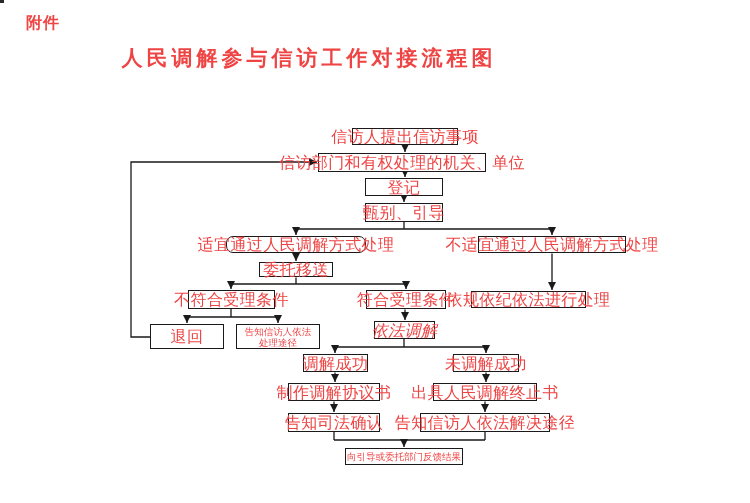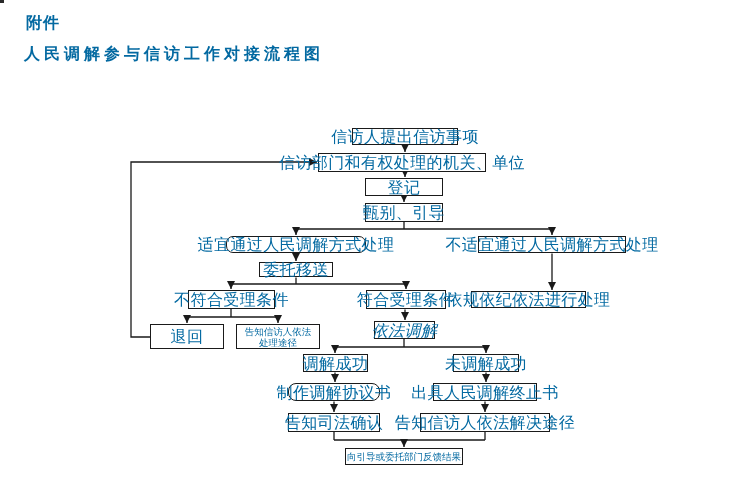--- a/index.html
+++ b/index.html
@@ -3,35 +3,35 @@
 <meta charset="utf-8">
 <style>
   html, body { margin: 0; padding: 0; background: #ffffff; }
   .canvas {
     position: relative;
     width: 750px;
     height: 503px;
     background: #ffffff;
     overflow: hidden;
     font-family: "DejaVu Serif", "Liberation Serif", serif;
-    color: #0369a1;
+    color: #ef4444;
   }
   .corner-artifact {
     position: absolute; left: 0; top: 0; width: 4px; height: 3px;
     background: #2a2a2a;
   }
   .attachment {
     position: absolute; left: 26px; top: 13px;
     font-family: "DejaVu Sans", "Liberation Sans", sans-serif;
     font-weight: bold; font-size: 16px; letter-spacing: 1px;
   }
   .title {
     position: absolute; left: 0; top: 44px; width: 594px;
-    text-align: left; text-indent: 24px;
-    font-weight: bold; font-size: 16px; letter-spacing: 4px;
+    text-align: center; text-indent: 24px;
+    font-weight: bold; font-size: 21px; letter-spacing: 4px;
     white-space: nowrap;
   }
   .lines-svg { position: absolute; left: 0; top: 0; z-index: 0; }
   .box {
     position: absolute; z-index: 1; box-sizing: border-box;
     border: 1.5px solid #1a1a1a; background: #ffffff;
     display: flex; flex-direction: column; align-items: center; justify-content: center;
     text-align: center; font-size: 16px; line-height: 11px;
     letter-spacing: 0.4px; white-space: nowrap;
   }
@@ -45,21 +45,21 @@
   .n-unsuitable    { left: 478px; top: 236px; width: 148px; height: 17px; }
   .n-entrust       { left: 259px; top: 262px; width: 74px;  height: 15px; }
   .n-not_meet      { left: 188px; top: 290px; width: 87px;  height: 19px; }
   .n-meet          { left: 366px; top: 290px; width: 80px;  height: 19px; }
   .n-law_handle    { left: 471px; top: 291px; width: 115px; height: 17px; }
   .n-return        { left: 150px; top: 324px; width: 74px;  height: 25px; }
   .n-inform_handle { left: 236px; top: 324px; width: 84px;  height: 25px; }
   .n-mediate       { left: 374px; top: 321px; width: 61px;  height: 18px; font-style: italic; }
   .n-success       { left: 303px; top: 354px; width: 65px;  height: 18px; }
   .n-fail          { left: 453px; top: 354px; width: 66px;  height: 18px; }
-  .n-agreement     { left: 288px; top: 383px; width: 92px;  height: 18px; border-radius: 8px; }
+  .n-agreement     { left: 288px; top: 383px; width: 92px;  height: 18px; }
   .n-termination   { left: 433px; top: 383px; width: 104px; height: 18px; }
   .n-judicial      { left: 288px; top: 413px; width: 92px;  height: 19px; }
   .n-inform_resolve{ left: 420px; top: 413px; width: 130px; height: 19px; }
   .n-feedback      { left: 345px; top: 448px; width: 118px; height: 17px; }
 </style>
 </head>
 <body>
 
 <div class="canvas">
 

